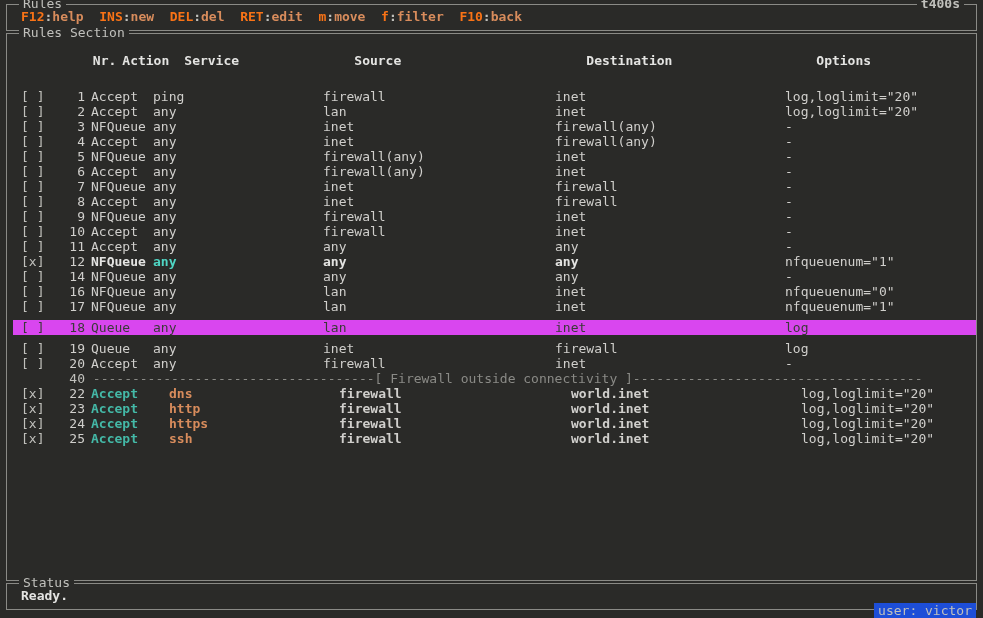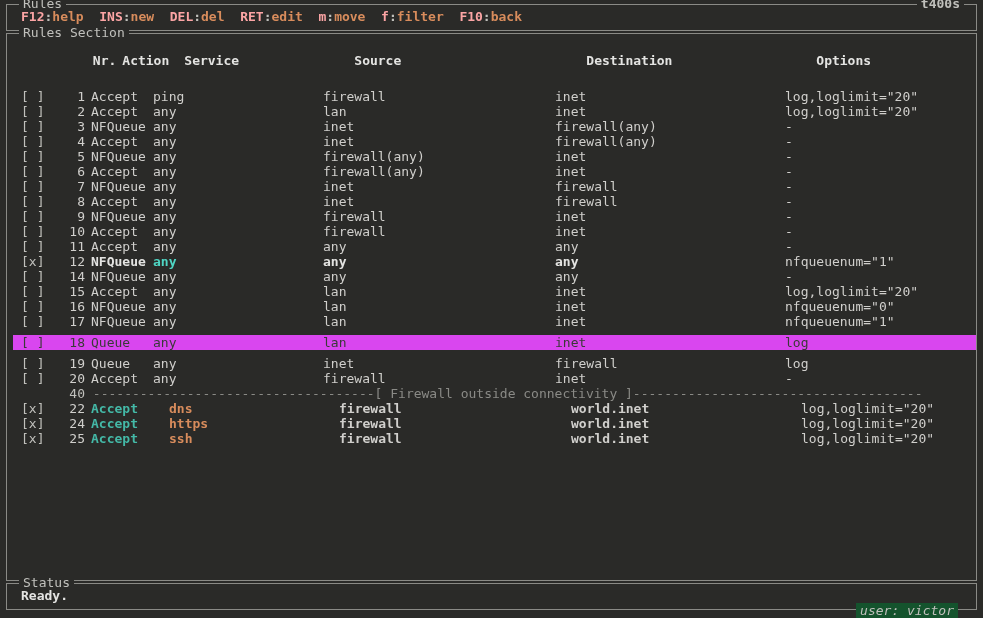--- a/index.html
+++ b/index.html
@@ -31,21 +31,21 @@
   .box-label-r {
     position: absolute;
     top: -9px;
     right: 12px;
     background: #2a2a28;
     padding: 0 4px;
     color: #c0c0bc;
     font-weight: bold;
   }
   .menu-line { white-space: pre; color: #c0c0bc; font-weight: bold; }
-  .menu-key { color: #fca5a5; font-weight: bold; }
+  .menu-key { color: #f97316; font-weight: bold; }
   .menu-act { color: #d88c5c; font-weight: bold; }
 
   .rules-box { height: 548px; }
   .row { white-space: pre; }
   .hdr { color: #e4e4e2; font-weight: bold; }
   .cb  { display:inline-block; width: 34px; color:#c0c0bc; }
   .nr  { display:inline-block; width: 30px; text-align:right; }
   .act { display:inline-block; width: 68px; padding-left:6px; }
   .svc { display:inline-block; width: 170px; }
   .src { display:inline-block; width: 232px; }
@@ -69,25 +69,24 @@
 
   .r13 .act, .r13 .svc, .r13 .src, .r13 .dst { font-weight:bold; color:#e4e4e2; }
   .r13 .svc { color:#4fd6c4; }
 
   .status-box { margin-top: 0; }
   .status-box .box-label { left: 12px; }
   .ready { font-weight: bold; color:#e4e4e2; }
   .user-label {
     position: absolute;
     bottom: -9px;
-    right: 18px;
-    background: #14532d;
+    right: 0;
+    background: #1d4ed8;
     padding: 0 4px;
     color:#c0c0bc;
-    font-style:italic;
   }
 </style>
 </head>
 <body>
 
 <div class="box">
   <span class="box-label">Rules</span>
   <span class="box-label-r">t400s</span>
   <div class="menu-line" id="menu-line"><span class="menu-key">F12</span>:<span class="menu-act">help</span>  <span class="menu-key">INS</span>:<span class="menu-act">new</span>  <span class="menu-key">DEL</span>:<span class="menu-act">del</span>  <span class="menu-key">RET</span>:<span class="menu-act">edit</span>  <span class="menu-key">m</span>:<span class="menu-act">move</span>  <span class="menu-key">f</span>:<span class="menu-act">filter</span>  <span class="menu-key">F10</span>:<span class="menu-act">back</span></div>
 </div>
@@ -105,28 +104,28 @@
       <div class="row"><span class="cb">[ ]</span><span class="nr">4</span><span class="act">Accept</span><span class="svc">any</span><span class="src">inet</span><span class="dst">firewall(any)</span><span class="opt">-</span></div>
       <div class="row"><span class="cb">[ ]</span><span class="nr">5</span><span class="act">NFQueue</span><span class="svc">any</span><span class="src">firewall(any)</span><span class="dst">inet</span><span class="opt">-</span></div>
       <div class="row"><span class="cb">[ ]</span><span class="nr">6</span><span class="act">Accept</span><span class="svc">any</span><span class="src">firewall(any)</span><span class="dst">inet</span><span class="opt">-</span></div>
       <div class="row"><span class="cb">[ ]</span><span class="nr">7</span><span class="act">NFQueue</span><span class="svc">any</span><span class="src">inet</span><span class="dst">firewall</span><span class="opt">-</span></div>
       <div class="row"><span class="cb">[ ]</span><span class="nr">8</span><span class="act">Accept</span><span class="svc">any</span><span class="src">inet</span><span class="dst">firewall</span><span class="opt">-</span></div>
       <div class="row"><span class="cb">[ ]</span><span class="nr">9</span><span class="act">NFQueue</span><span class="svc">any</span><span class="src">firewall</span><span class="dst">inet</span><span class="opt">-</span></div>
       <div class="row"><span class="cb">[ ]</span><span class="nr">10</span><span class="act">Accept</span><span class="svc">any</span><span class="src">firewall</span><span class="dst">inet</span><span class="opt">-</span></div>
       <div class="row"><span class="cb">[ ]</span><span class="nr">11</span><span class="act">Accept</span><span class="svc">any</span><span class="src">any</span><span class="dst">any</span><span class="opt">-</span></div>
       <div class="row r13"><span class="cb">[x]</span><span class="nr">12</span><span class="act">NFQueue</span><span class="svc">any</span><span class="src">any</span><span class="dst">any</span><span class="opt">nfqueuenum="1"</span></div>
       <div class="row"><span class="cb">[ ]</span><span class="nr">14</span><span class="act">NFQueue</span><span class="svc">any</span><span class="src">any</span><span class="dst">any</span><span class="opt">-</span></div>
-      <div class="row"><span class="cb">[ ]</span><span class="nr">15</span><span class="act">Accept</span><span class="svc">any</span><span class="src">lan</span><span class="dst">inet</span><span class="opt">log,loglimit="20"</span></div>
       <div class="row"><span class="cb">[ ]</span><span class="nr">16</span><span class="act">NFQueue</span><span class="svc">any</span><span class="src">lan</span><span class="dst">inet</span><span class="opt">nfqueuenum="0"</span></div>
       <div class="row"><span class="cb">[ ]</span><span class="nr">17</span><span class="act">NFQueue</span><span class="svc">any</span><span class="src">lan</span><span class="dst">inet</span><span class="opt">nfqueuenum="1"</span></div>
       <div class="row row-hi"><span class="cb">[<span class="cb-mark"> </span>]</span><span class="nr">18</span><span class="act">Queue</span><span class="svc">any</span><span class="src">lan</span><span class="dst">inet</span><span class="opt">log</span></div>
       <div class="row"><span class="cb">[ ]</span><span class="nr">19</span><span class="act">Queue</span><span class="svc">any</span><span class="src">inet</span><span class="dst">firewall</span><span class="opt">log</span></div>
       <div class="row"><span class="cb">[ ]</span><span class="nr">20</span><span class="act">Accept</span><span class="svc">any</span><span class="src">firewall</span><span class="dst">inet</span><span class="opt">-</span></div>
       <div class="row sep-row"><span class="cb"></span><span class="nr">40</span><span>  ------------------------------------[ Firewall outside connectivity ]-------------------------------------</span></div>
       <div class="row g-grp"><span class="cb">[x]</span><span class="nr">22</span><span class="act">Accept</span><span class="svc">dns</span><span class="src">firewall</span><span class="dst">world.inet</span><span class="opt">log,loglimit="20"</span></div>
+      <div class="row g-grp"><span class="cb">[x]</span><span class="nr">23</span><span class="act">Accept</span><span class="svc">http</span><span class="src">firewall</span><span class="dst">world.inet</span><span class="opt">log,loglimit="20"</span></div>
       <div class="row g-grp"><span class="cb">[x]</span><span class="nr">24</span><span class="act">Accept</span><span class="svc">https</span><span class="src">firewall</span><span class="dst">world.inet</span><span class="opt">log,loglimit="20"</span></div>
       <div class="row g-grp"><span class="cb">[x]</span><span class="nr">25</span><span class="act">Accept</span><span class="svc">ssh</span><span class="src">firewall</span><span class="dst">world.inet</span><span class="opt">log,loglimit="20"</span></div>
     </div>
 </div>
 
 <div class="box status-box">
   <span class="box-label">Status</span>
   <div class="ready">Ready.</div>
   <span class="user-label">user: victor</span>
 </div>

